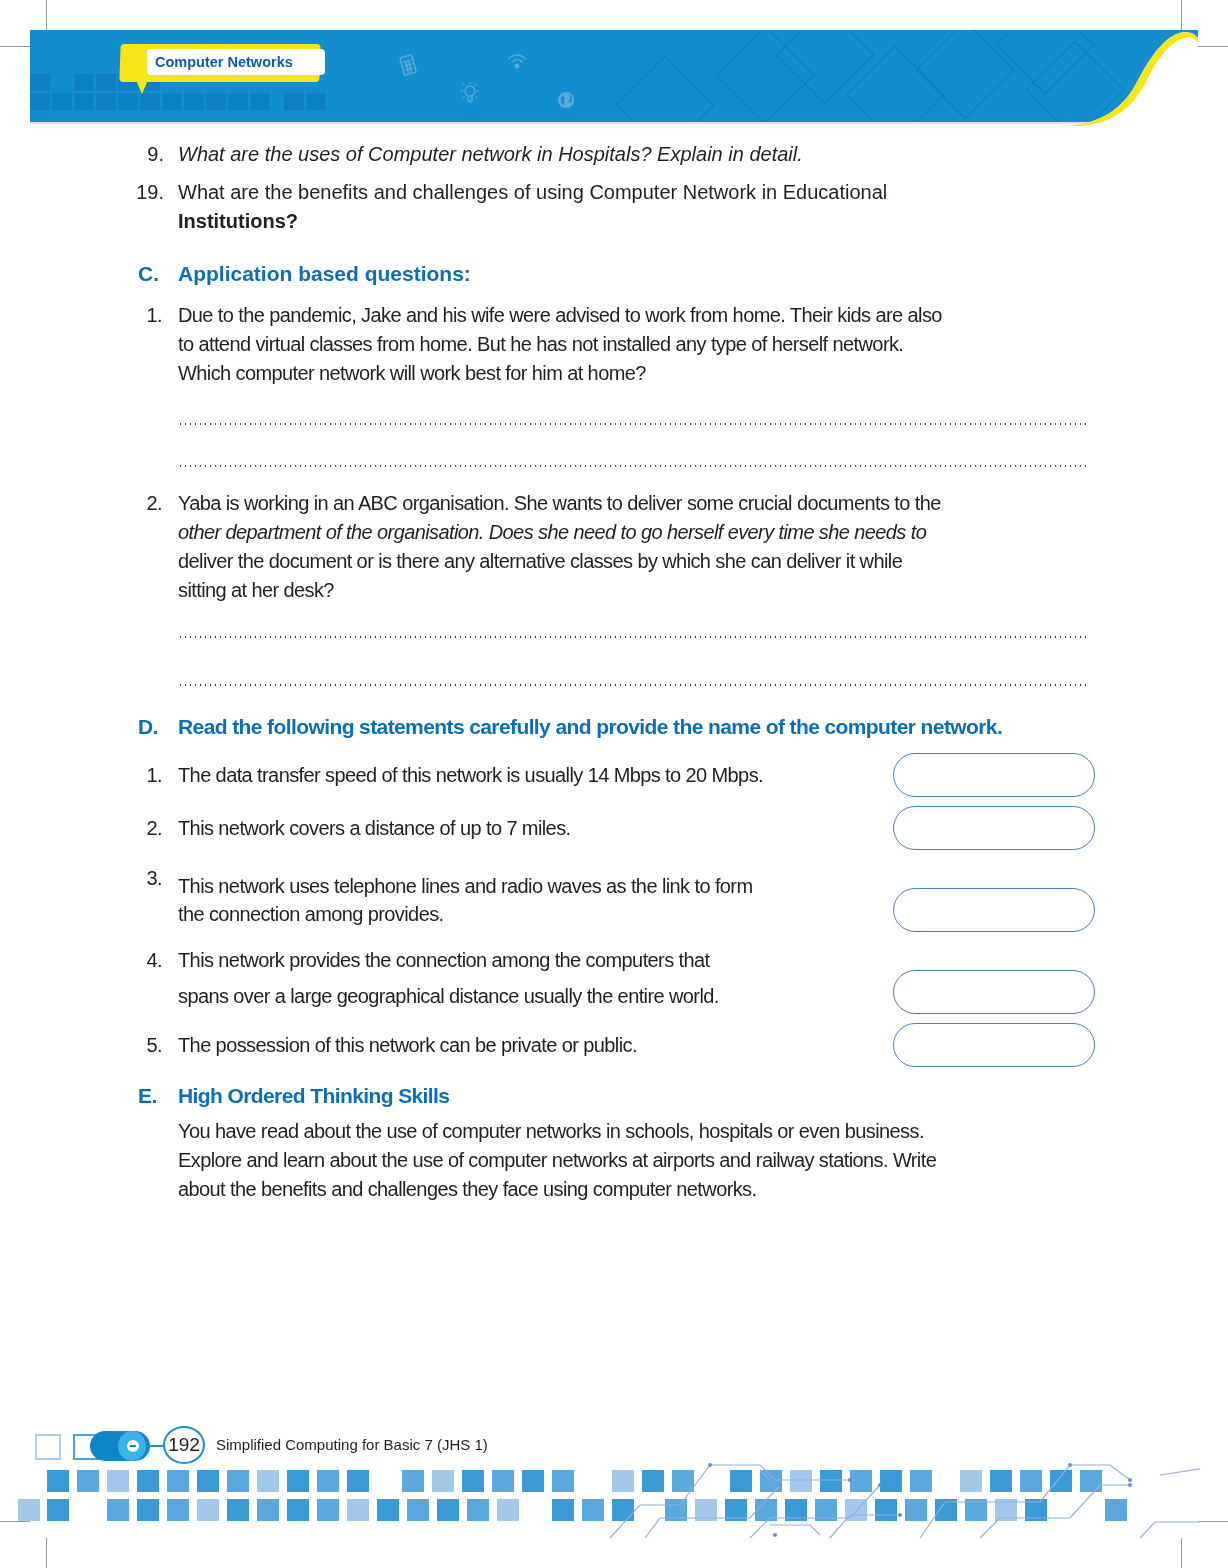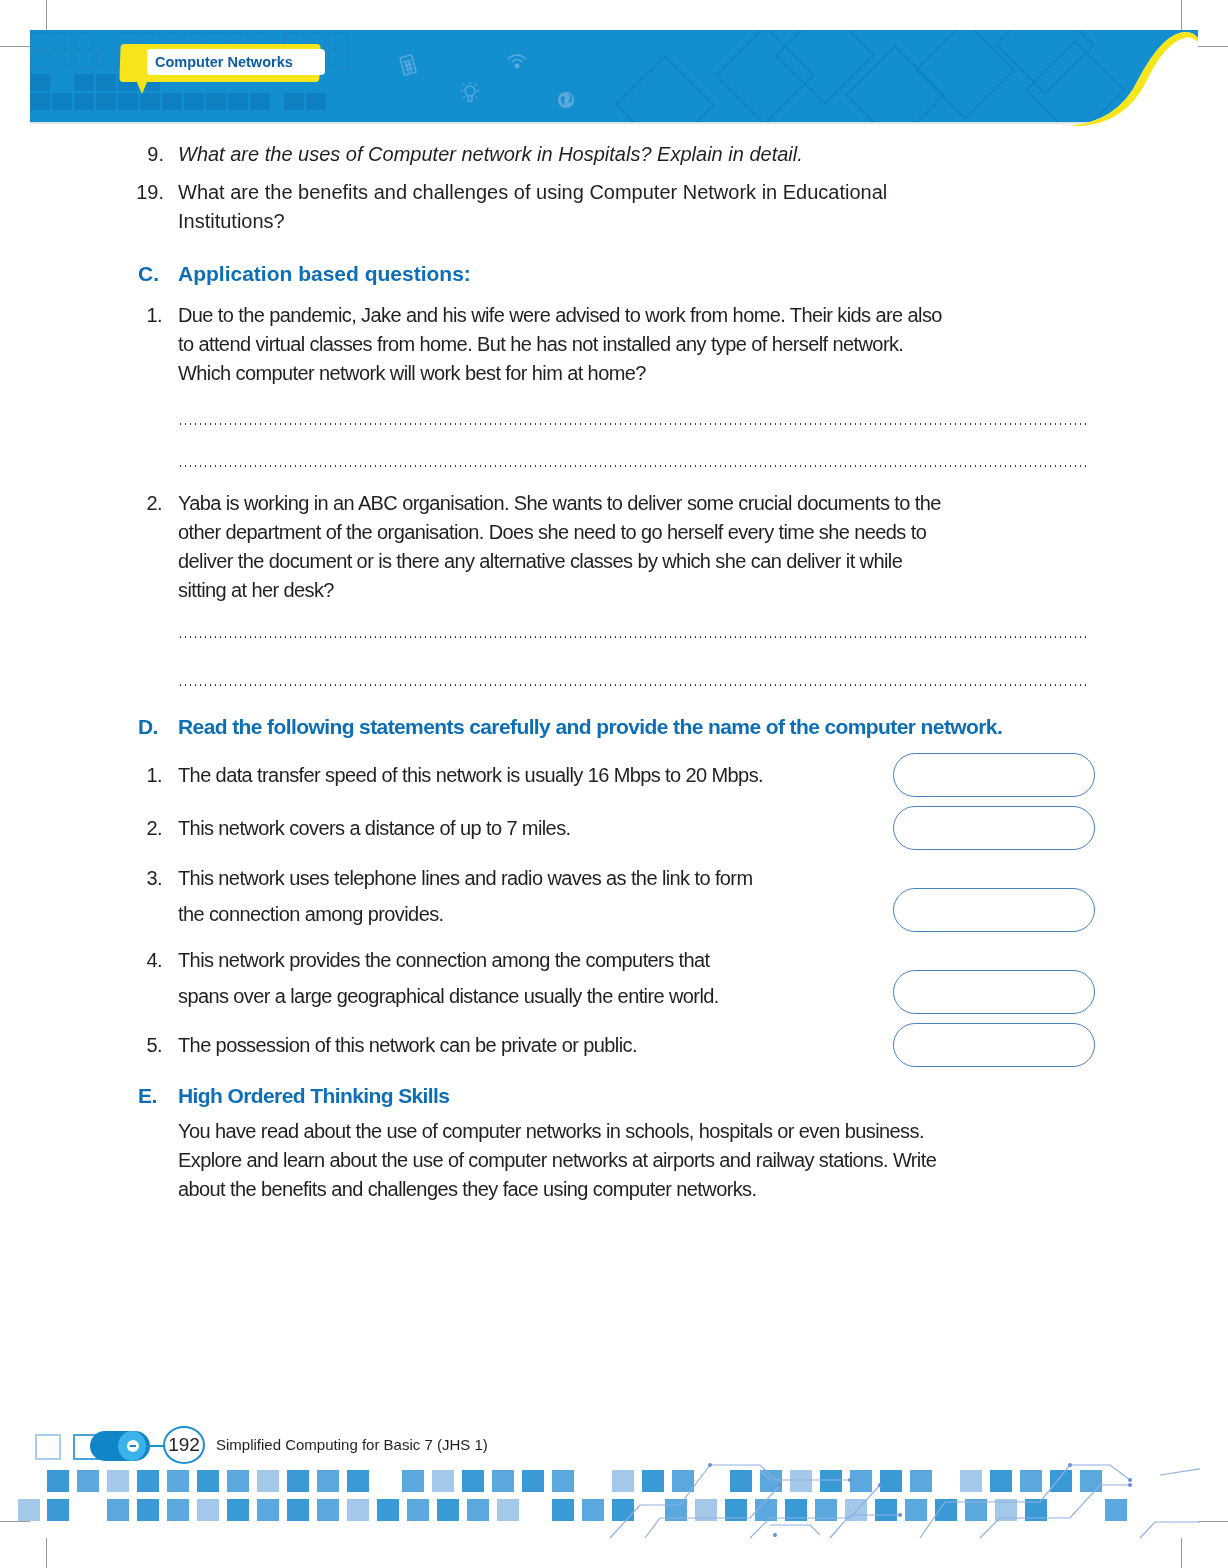--- a/index.html
+++ b/index.html
@@ -199,67 +199,67 @@
 
 <div class="content">
 
   <div class="q" style="top:140px;left:0;width:1228px;">
     <span class="num" style="left:124px;">9.</span>
     <span class="qtext" style="white-space:nowrap;font-style:italic;">What are the uses of Computer network in Hospitals? Explain in detail.</span>
   </div>
   <div class="q" style="top:178px;left:0;width:1228px;">
     <span class="num" style="left:124px;">19.</span>
     <span class="qtext" style="white-space:nowrap;">What are the benefits and challenges of using Computer Network in Educational</span>
-    <span class="qtext" style="top:29px;white-space:nowrap;">Institutions?</span>
+    <span class="qtext" style="top:29px;white-space:nowrap;font-weight:bold;">Institutions?</span>
   </div>
 
   <div class="section-head" style="top:262px;left:0;width:1228px;">
     <span class="letter">C.</span>
     <span class="title">Application based questions:</span>
   </div>
 
   <div class="q narrow" style="top:301px;left:0;width:1228px;">
     <span class="num" style="left:122px;">1.</span>
     <span class="qtext" style="white-space:nowrap;">Due to the pandemic, Jake and his wife were advised to work from home. Their kids are also</span>
     <span class="qtext" style="top:29px;white-space:nowrap;">to attend virtual classes from home. But he has not installed any type of herself network.</span>
     <span class="qtext" style="top:58px;white-space:nowrap;">Which computer network will work best for him at home?</span>
   </div>
   <div class="dots" style="top:423px;"></div>
   <div class="dots" style="top:465px;"></div>
 
   <div class="q narrow" style="top:489px;left:0;width:1228px;">
     <span class="num" style="left:122px;">2.</span>
     <span class="qtext" style="white-space:nowrap;">Yaba is working in an ABC organisation. She wants to deliver some crucial documents to the</span>
-    <span class="qtext" style="top:29px;white-space:nowrap;">other department of the organisation. Does she need to go herself every time she needs to</span>
+    <span class="qtext" style="top:29px;white-space:nowrap;font-style:italic;">other department of the organisation. Does she need to go herself every time she needs to</span>
     <span class="qtext" style="top:58px;white-space:nowrap;">deliver the document or is there any alternative classes by which she can deliver it while</span>
     <span class="qtext" style="top:87px;white-space:nowrap;">sitting at her desk?</span>
   </div>
   <div class="dots" style="top:636px;"></div>
   <div class="dots" style="top:684px;"></div>
 
   <div class="section-head narrow" style="top:715px;left:0;width:1228px;">
     <span class="letter">D.</span>
     <span class="title">Read the following statements carefully and provide the name of the computer network.</span>
   </div>
 
   <div class="q narrow" style="top:761px;left:0;width:880px;">
     <span class="num" style="left:122px;">1.</span>
-    <span class="qtext" style="white-space:nowrap;">The data transfer speed of this network is usually 16 Mbps to 20 Mbps.</span>
+    <span class="qtext" style="white-space:nowrap;">The data transfer speed of this network is usually 14 Mbps to 20 Mbps.</span>
   </div>
   <div class="answer-box" style="top:753px;"></div>
 
   <div class="q narrow" style="top:814px;left:0;width:880px;">
     <span class="num" style="left:122px;">2.</span>
     <span class="qtext" style="white-space:nowrap;">This network covers a distance of up to 7 miles.</span>
   </div>
   <div class="answer-box" style="top:806px;"></div>
 
   <div class="q narrow" style="top:860px;left:0;width:880px;line-height:36px;">
     <span class="num" style="left:122px;">3.</span>
-    <span class="qtext" style="white-space:nowrap;">This network uses telephone lines and radio waves as the link to form</span>
+    <span class="qtext" style="white-space:nowrap;margin-top:8px;">This network uses telephone lines and radio waves as the link to form</span>
     <span class="qtext" style="top:36px;white-space:nowrap;">the connection among provides.</span>
   </div>
   <div class="answer-box" style="top:888px;"></div>
 
   <div class="q narrow" style="top:942px;left:0;width:880px;line-height:36px;">
     <span class="num" style="left:122px;">4.</span>
     <span class="qtext" style="white-space:nowrap;">This network provides the connection among the computers that</span>
     <span class="qtext" style="top:36px;white-space:nowrap;">spans over a large geographical distance usually the entire world.</span>
   </div>
   <div class="answer-box" style="top:970px;"></div>

